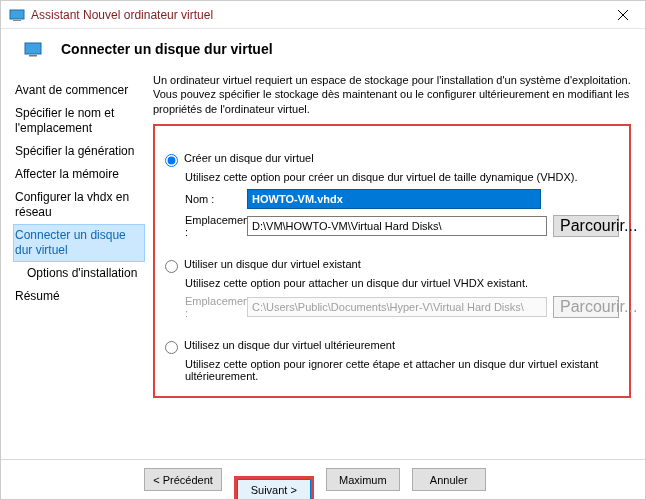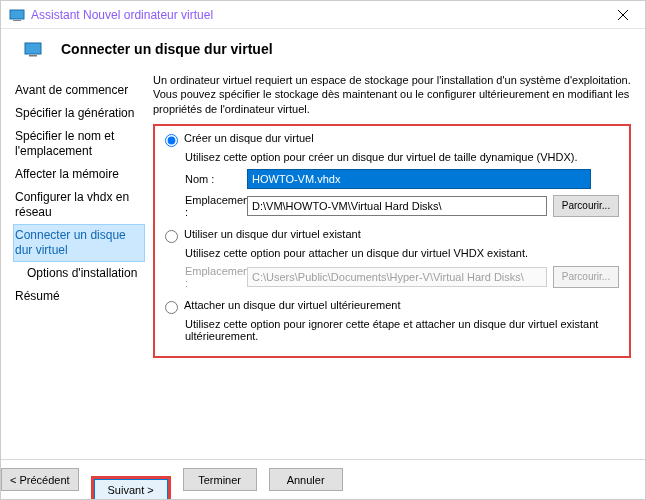--- a/index.html
+++ b/index.html
@@ -1,45 +1,45 @@
 <!DOCTYPE html>
 <html><head>
 <meta charset="utf-8">
 <style>
   * { box-sizing: border-box; font-family: "Segoe UI", Tahoma, sans-serif; }
   body { margin:0; background:#fff; width:646px; height:500px; border:1px solid #ccc; overflow:hidden; position:relative; }
   .titlebar { height:28px; display:flex; align-items:center; padding:0 0 0 8px; border-bottom:1px solid #e5e5e5; font-size:12px; }
   .titlebar .icon { width:16px; height:16px; margin-right:6px; display:inline-flex; }
-  .titlebar .title { flex:1; color:#8b5cf6; }
+  .titlebar .title { flex:1; color:#7f1d1d; }
   .titlebar .close { width:44px; height:28px; display:flex; align-items:center; justify-content:center; color:#000; }
   .header { display:flex; align-items:center; padding:10px 20px 14px 22px; }
   .header .hicon { width:20px; height:20px; margin-right:18px; }
   .header h1 { margin:0; font-size:14px; font-weight:600; color:#000; }
   .body { display:flex; padding:0 0 0 0; }
   .nav { width:152px; padding:6px 0 0 12px; font-size:12px; }
   .navitem { padding:4px 4px 4px 2px; cursor:pointer; line-height:1.25; color:#000; }
   .navitem.sel { background:#cce8ff; border:1px solid #99d1ff; padding:3px 3px 3px 1px; color:#1067b3; }
   .navitem.sub { padding-left:14px; }
   .main { flex:1; padding:0 14px 16px 8px; font-size:11px; color:#000; }
   .intro { margin-bottom:8px; line-height:1.3; }
   .optbox { border:2px solid #e0413e; padding:6px 10px 8px 10px; }
-  .opt { margin-bottom:10px; }
+  .opt { margin-bottom:10px;margin-top:20px; }
   .optrow { display:flex; align-items:flex-start; }
   .optrow input[type=radio]{ margin:2px 6px 0 0; }
   .optlabel { font-size:11px; }
   .optdesc { margin:4px 0 6px 20px; font-size:11px; }
   .field { display:flex; align-items:center; margin:5px 0 5px 20px; }
   .fl { width:62px; font-size:11px; }
   .tin { border:1px solid #7a7a7a; height:20px; padding:2px 4px; font-size:11px; }
   .tin.sel { background:#0078d7; color:#fff; border:1px solid #005a9e; }
-  .browse { width:66px; height:22px; margin-left:6px; border:1px solid #adadad; background:#e1e1e1; font-size:10px; }
+  .browse { width:66px; height:22px; margin-left:6px; border:1px solid #adadad; background:#e1e1e1; font-size:16px; }
   .browse[disabled]{ color:#a0a0a0; background:#f4f4f4; }
   .dis { color:#a0a0a0; }
   .tin.disf { color:#a0a0a0; background:#fafafa; border:1px solid #cfcfcf; }
-  .footer { position:absolute; bottom:0; left:0; right:0; border-top:1px solid #d8d8d8; height:40px; display:flex; align-items:center; justify-content:flex-start; padding-right:16px; gap:12px; }
+  .footer { position:absolute; bottom:0; left:0; right:0; border-top:1px solid #d8d8d8; height:40px; display:flex; align-items:center; justify-content:center; padding-right:16px; gap:12px; }
   .btn { height:23px; min-width:74px; border:1px solid #adadad; background:#e1e1e1; font-size:11px; padding:0 8px; }
   .btn.highlight { border:1px solid #0078d7; background:#e5f1fb; }
   .hlbox { border:3px solid #e0413e; padding:0; display:inline-block;margin-top:21px; }
 </style>
 </head>
 <body>
 
 <div class="titlebar">
   <span class="icon">
     <svg viewBox="0 0 16 16">
@@ -62,43 +62,43 @@
         <rect x="2" y="4" width="16" height="11" fill="#3fa1e0" stroke="#1a6aa3"></rect>
         <rect x="6" y="16" width="8" height="1.5" fill="#777"></rect>
       </svg>
   </span>
   <h1>Connecter un disque dur virtuel</h1>
 </div>
 
 <div class="body">
   <div class="nav">
     <div class="navitem">Avant de commencer</div>
+    <div class="navitem">Spécifier le nom et l'emplacement</div>
     <div class="navitem">Spécifier la génération</div>
-    <div class="navitem">Spécifier le nom et l'emplacement</div>
     <div class="navitem">Affecter la mémoire</div>
     <div class="navitem">Configurer la vhdx en réseau</div>
     <div class="navitem sel">Connecter un disque dur virtuel</div>
     <div class="navitem sub">Options d'installation</div>
     <div class="navitem">Résumé</div>
   </div>
 
   <div class="main">
     <div class="intro">Un ordinateur virtuel requiert un espace de stockage pour l'installation d'un système d'exploitation. Vous pouvez spécifier le stockage dès maintenant ou le configurer ultérieurement en modifiant les propriétés de l'ordinateur virtuel.</div>
 
     <div class="optbox">
 
       <div class="opt">
         <div class="optrow">
           <input type="radio" checked="" style="">
           <span class="optlabel">Créer un disque dur virtuel</span>
         </div>
         <div class="optdesc">Utilisez cette option pour créer un disque dur virtuel de taille dynamique (VHDX).</div>
         <div class="field">
           <span class="fl">Nom :</span>
-          <input class="tin sel" style="width: 344px;" value="HOWTO-VM.vhdx">
+          <input class="tin sel" style="width: 294px; font-weight: bold;" value="HOWTO-VM.vhdx">
         </div>
         <div class="field">
           <span class="fl">Emplacement :</span>
           <input class="tin" style="width: 300px;" value="D:\VM\HOWTO-VM\Virtual Hard Disks\">
           <button class="browse">Parcourir...</button>
         </div>
       </div>
 
       <div class="opt">
         <div class="optrow">
@@ -109,29 +109,29 @@
         <div class="field dis">
           <span class="fl">Emplacement :</span>
           <input class="tin disf" style="width: 300px;" disabled="" value="C:\Users\Public\Documents\Hyper-V\Virtual Hard Disks\">
           <button class="browse" disabled="">Parcourir...</button>
         </div>
       </div>
 
       <div class="opt" style="margin-bottom:0;">
         <div class="optrow">
           <input type="radio" style="">
-          <span class="optlabel">Attacher un disque dur virtuel ultérieurement</span>
+          <span class="optlabel">Utilisez un disque dur virtuel ultérieurement</span>
         </div>
         <div class="optdesc">Utilisez cette option pour ignorer cette étape et attacher un disque dur virtuel existant ultérieurement.</div>
       </div>
 
     </div>
   </div>
 </div>
 
 <div class="footer">
   <button class="btn">&lt; Précédent</button>
   <span class="hlbox">
     <button class="btn highlight">Suivant &gt;</button>
   </span>
-  <button class="btn">Terminer</button>
+  <button class="btn">Maximum</button>
   <button class="btn">Annuler</button>
 </div>
 
 </body></html>

